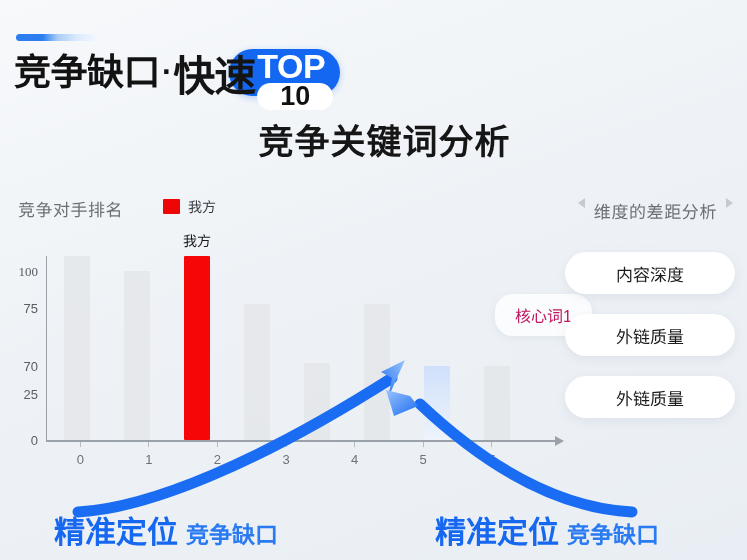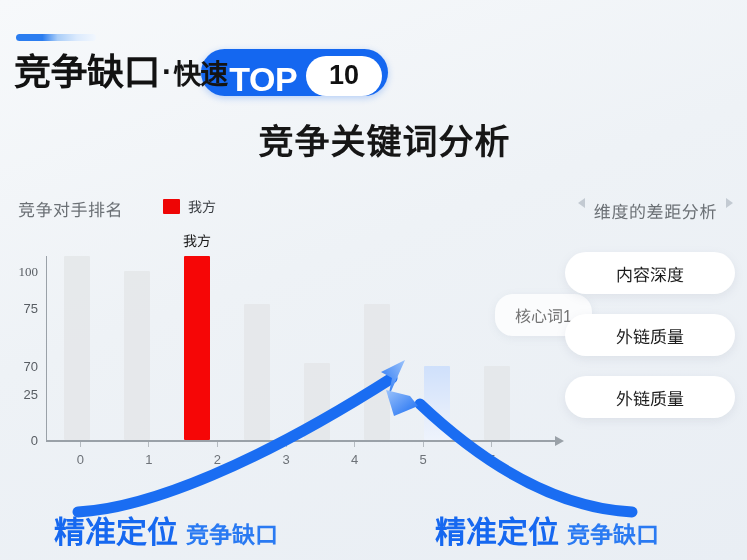--- a/index.html
+++ b/index.html
@@ -51,38 +51,39 @@
   }
   .header-sep {
     font-size: 31px;
     font-weight: 700;
     color: #121212;
     margin: 0 1px 0 2px;
     position: relative;
     z-index: 3;
   }
   .header-sub {
-    font-size: 28px;
+    font-size: 42px;
     font-weight: 700;
     color: #141414;
     letter-spacing: -1px;
     position: relative;
     z-index: 3;
     margin-right: -26px;
   }
   .top-badge {
     position: relative;
     z-index: 2;
     display: inline-flex;
-    align-items: flex-end;
+    align-items: flex-start;
     height: 47px;
     padding: 0 6px 0 28px;
     border-radius: 24px;
     background: #1467f0;
     box-shadow: 0 2px 7px rgba(20,103,240,0.28);
+    flex-direction: column;
   }
   .top-badge .top-word {
     font-size: 34px;
     font-weight: 700;
     color: #ffffff;
     letter-spacing: -0.5px;
     line-height: 1;
     margin-right: 9px;
   }
   .top-badge .top-num {
@@ -269,21 +270,21 @@
   }
 
   
   .ghost-chip {
     position: absolute;
     left: 495px;
     top: 294px;
     padding: 9px 20px;
     border-radius: 18px;
     background: rgba(255,255,255,0.78);
-    color: #737373;
+    color: #be185d;
     font-size: 16px;
     box-shadow: 0 2px 8px rgba(120,135,155,0.10);
     z-index: 4;
   }
 
   
   .dim-cards {
     position: absolute;
     right: 12px;
     top: 252px;

